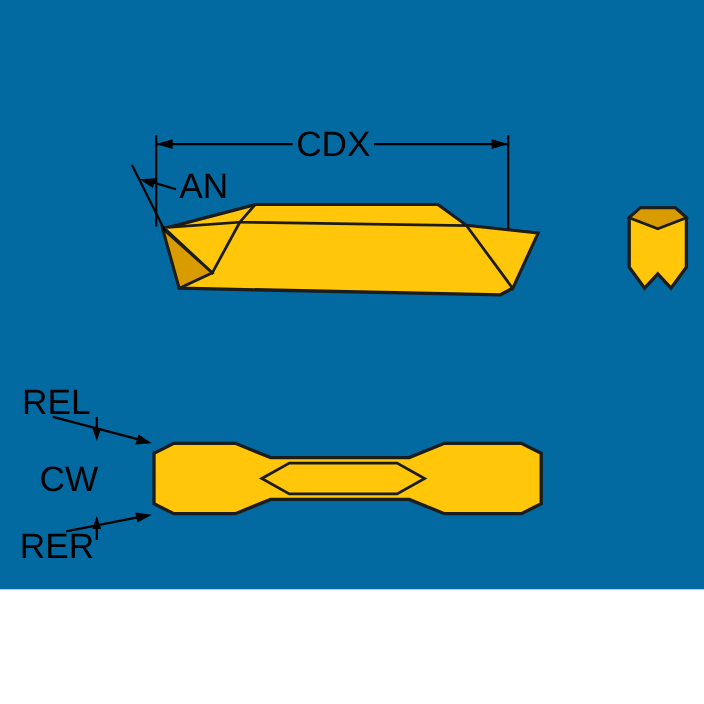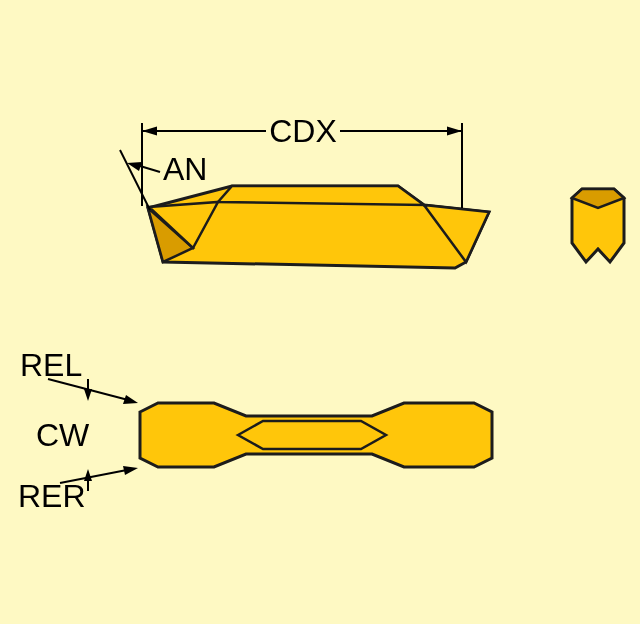--- a/index.html
+++ b/index.html
@@ -2,22 +2,22 @@
 <html><head>
 <meta charset="utf-8">
 <style>
   html, body {
     margin: 0;
     padding: 0;
     background: #ffffff;
   }
   .canvas {
     width: 640px;
-    height: 624px;
-    background: #fef9c3;
+    height: 536px;
+    background: #0369a1;
     position: relative;
     overflow: hidden;
   }
   svg { display: block; }
   .part {
     stroke: #1c1c1c;
     stroke-width: 3;
     stroke-linejoin: miter;
   }
   .inner {

